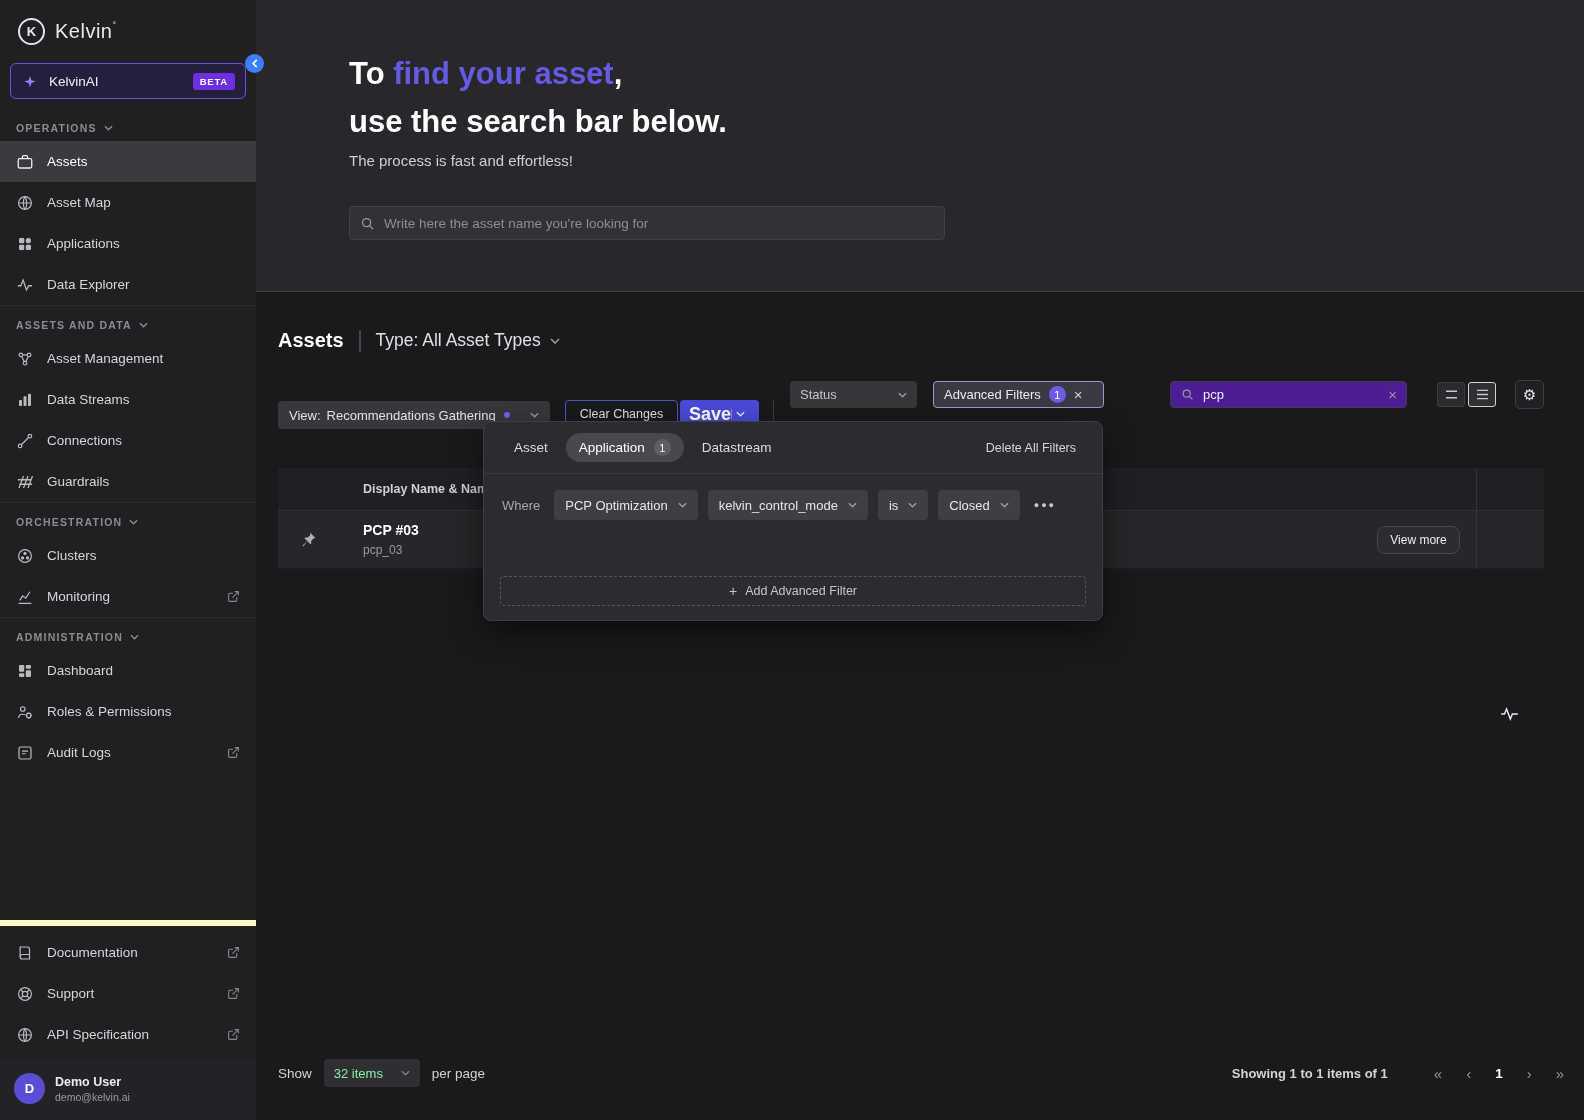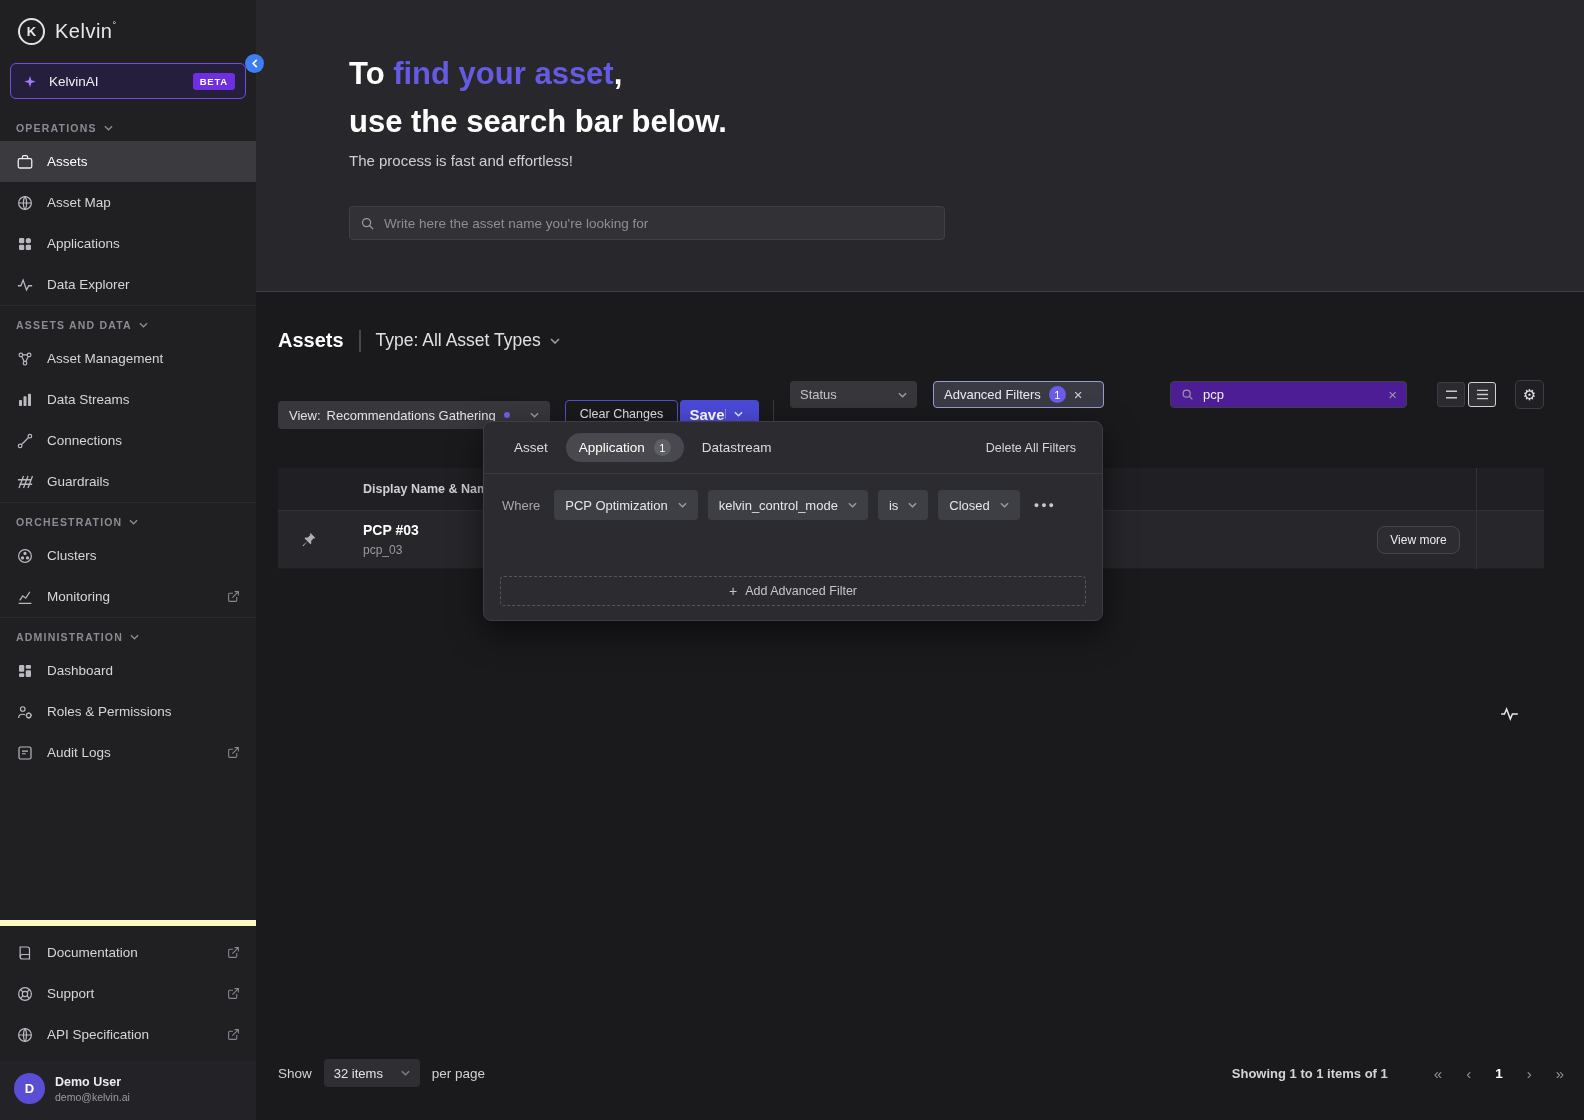--- a/index.html
+++ b/index.html
@@ -130,21 +130,21 @@
     display:flex; align-items:center; justify-content:center; font-size:15px; cursor:pointer; }
 
   .view-dd { position:absolute; left:22px; top:108px; width:272px; height:28px;
     background:#37373c; padding:0 11px; gap:6px; color:#e2e2e6; }
   .view-dot { width:6px; height:6px; border-radius:50%; background:#7c5cf0; margin-left:2px; }
   .view-dd .caret { margin-left:auto; }
 
   .clear-btn { position:absolute; left:309px; top:107px; width:113px; height:28px;
     background:transparent; border:1px solid #5050c8; color:#e0e0e6; justify-content:center; font-size:12.5px; }
   .save-btn { position:absolute; left:424px; top:107px; width:79px; height:28px;
-    background:#4b4ad8; color:#fff; font-weight:bold; font-size:15px; padding:9px; }
+    background:#4b4ad8; color:#fff; font-weight:bold; font-size:18px; padding:9px; }
   .save-label-part { flex:1; text-align:center; }
   .save-split { width:1px; align-self:stretch; background:rgba(255,255,255,.35); }
   .save-caret-part { width:24px; display:flex; align-items:center; justify-content:center; color:#e8e8ff; }
   .toolbar-vsep { position:absolute; left:517px; top:107px; width:1px; height:28px; background:#3a3a40; }
 
   
   .assets-table { position:absolute; left:22px; top:175px; width:1266px; }
   .table-header { height:43px; background:#202024; border-bottom:1px solid #303036;
     display:flex; align-items:center; position:relative; }
   .th-display { position:absolute; left:85px; font-size:12.5px; font-weight:bold; color:#cfcfd5; }
@@ -180,21 +180,21 @@
   .add-filter { position:absolute; left:16px; right:16px; bottom:14px; height:30px;
     border:1px dashed #55555e; border-radius:4px; display:flex; align-items:center;
     justify-content:center; gap:8px; color:#c6c6ce; font-size:12.5px; cursor:pointer; background:transparent; }
   .plus-glyph { font-size:14px; color:#c6c6ce; }
 
   
   .pagination { position:absolute; left:0; top:1052px; width:100%; height:42px;
     display:flex; align-items:center; padding:0 20px 0 22px; }
   .pg-label { font-size:13.5px; color:#d2d2d6; }
   .pagesize-dd { margin:3px 12px; width:96px; height:28px; background:#2e2e33; border-radius:4px;
-    display:flex; align-items:center; padding:0 10px; font-size:13px; color:#e5e5e5; cursor:pointer; }
+    display:flex; align-items:center; padding:0 10px; font-size:13px; color:#86efac; cursor:pointer; }
   .pagesize-dd .caret { margin-left:auto; color:#7e7e86; }
   .pg-right { margin-left:auto; display:flex; align-items:center; gap:24px; }
   .pg-summary { font-size:13px; color:#d4d4d8; margin-right:22px;font-weight:bold; }
   .pg-nav { font-size:15px; color:#93939b; cursor:pointer; line-height:1; }
   .pg-current { font-size:13.5px; font-weight:bold; color:#fff; cursor:pointer; }
 </style>
 </head>
 <body>
 
 <aside class="sidebar">

